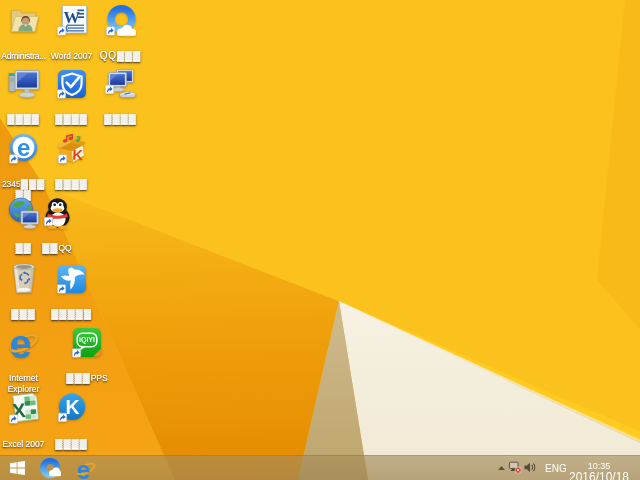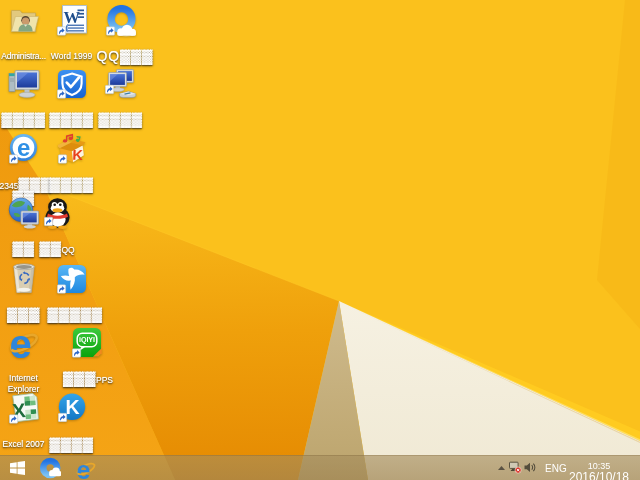--- a/index.html
+++ b/index.html
@@ -1,19 +1,19 @@
 <!DOCTYPE html>
 <html><head><meta charset="utf-8"><title>desktop</title><style>
 html,body{margin:0;padding:0;width:640px;height:480px;overflow:hidden}
 body{position:relative;font-family:"Liberation Sans",sans-serif;background:#FBC11C}
 .cell{position:absolute;width:48px;text-align:center}
 .cell svg{display:block;margin:0 auto;filter:drop-shadow(0 1px 1px rgba(60,40,0,.3))}
 .lbl{color:#fff;font-size:8.5px;line-height:10.5px;margin-top:14px;white-space:nowrap;
  text-shadow:0 0 1px rgba(255,255,255,.85),0 1px 1.5px rgba(0,0,0,.72),0 1px 3px rgba(0,0,0,.4)}
-.cj{font-size:14px;letter-spacing:0.8px}
+.cj{font-size:10px;letter-spacing:0.8px}
 #tb{position:absolute;left:0;top:455px;width:640px;height:25px;
  background:linear-gradient(180deg,rgba(165,141,92,.63),rgba(160,134,84,.71));
  box-shadow:inset 0 1px 0 rgba(120,95,50,.28)}
 #tb .ti{position:absolute}
 .tray{position:absolute;color:#fff;font-size:9px}
 </style></head>
 <body>
 <svg width="640" height="480" style="position:absolute;left:0;top:0">
 <defs>
 <linearGradient id="gA" x1="0" y1="0" x2="0" y2="1">
@@ -102,21 +102,21 @@
 <text x="6.5" y="18" font-family="Liberation Serif" font-weight="bold" font-size="16.5" fill="#1F4E8C">W</text>
 <rect x="20.5" y="4.5" width="6.5" height="1.7" fill="#2A5796"></rect>
       <rect x="20.5" y="7.9" width="6.5" height="1.7" fill="#2A5796"></rect>
       <rect x="20.5" y="11.3" width="6.5" height="1.7" fill="#2A5796"></rect>
 <rect x="11" y="19.6" width="16" height="1.3" fill="#3E6BAF"></rect>
       <rect x="11" y="22.4" width="16" height="1.3" fill="#3E6BAF"></rect>
       <rect x="11" y="25.2" width="16" height="1.3" fill="#3E6BAF"></rect>
 <path d="M9.6 26.8 C7.8 23.6 8.6 20 11.6 18.4 C10.2 20.8 10 23.6 11.2 26.8 Z" fill="#3F74C2"></path>
 <use href="#badge" x="0" y="21.5"></use>
 </svg>
-    <div class="lbl">Word 1999</div>
+    <div class="lbl">Word 2007</div>
   </div>
 <div class="cell" style="left:96.5px;top:5px">
     <svg width="30" height="32" viewBox="0 0 30 32">
 <circle cx="15.5" cy="14" r="10.4" fill="none" stroke="url(#gqq)" stroke-width="7.3"></circle>
 <g fill="#FFFFFF">
         <circle cx="15" cy="27" r="3.8"></circle>
         <circle cx="21" cy="25" r="5.3"></circle>
         <circle cx="26.5" cy="27.3" r="3.5"></circle>
         <rect x="11.2" y="27" width="18.8" height="3.8" rx="1.9"></rect>
       </g>

